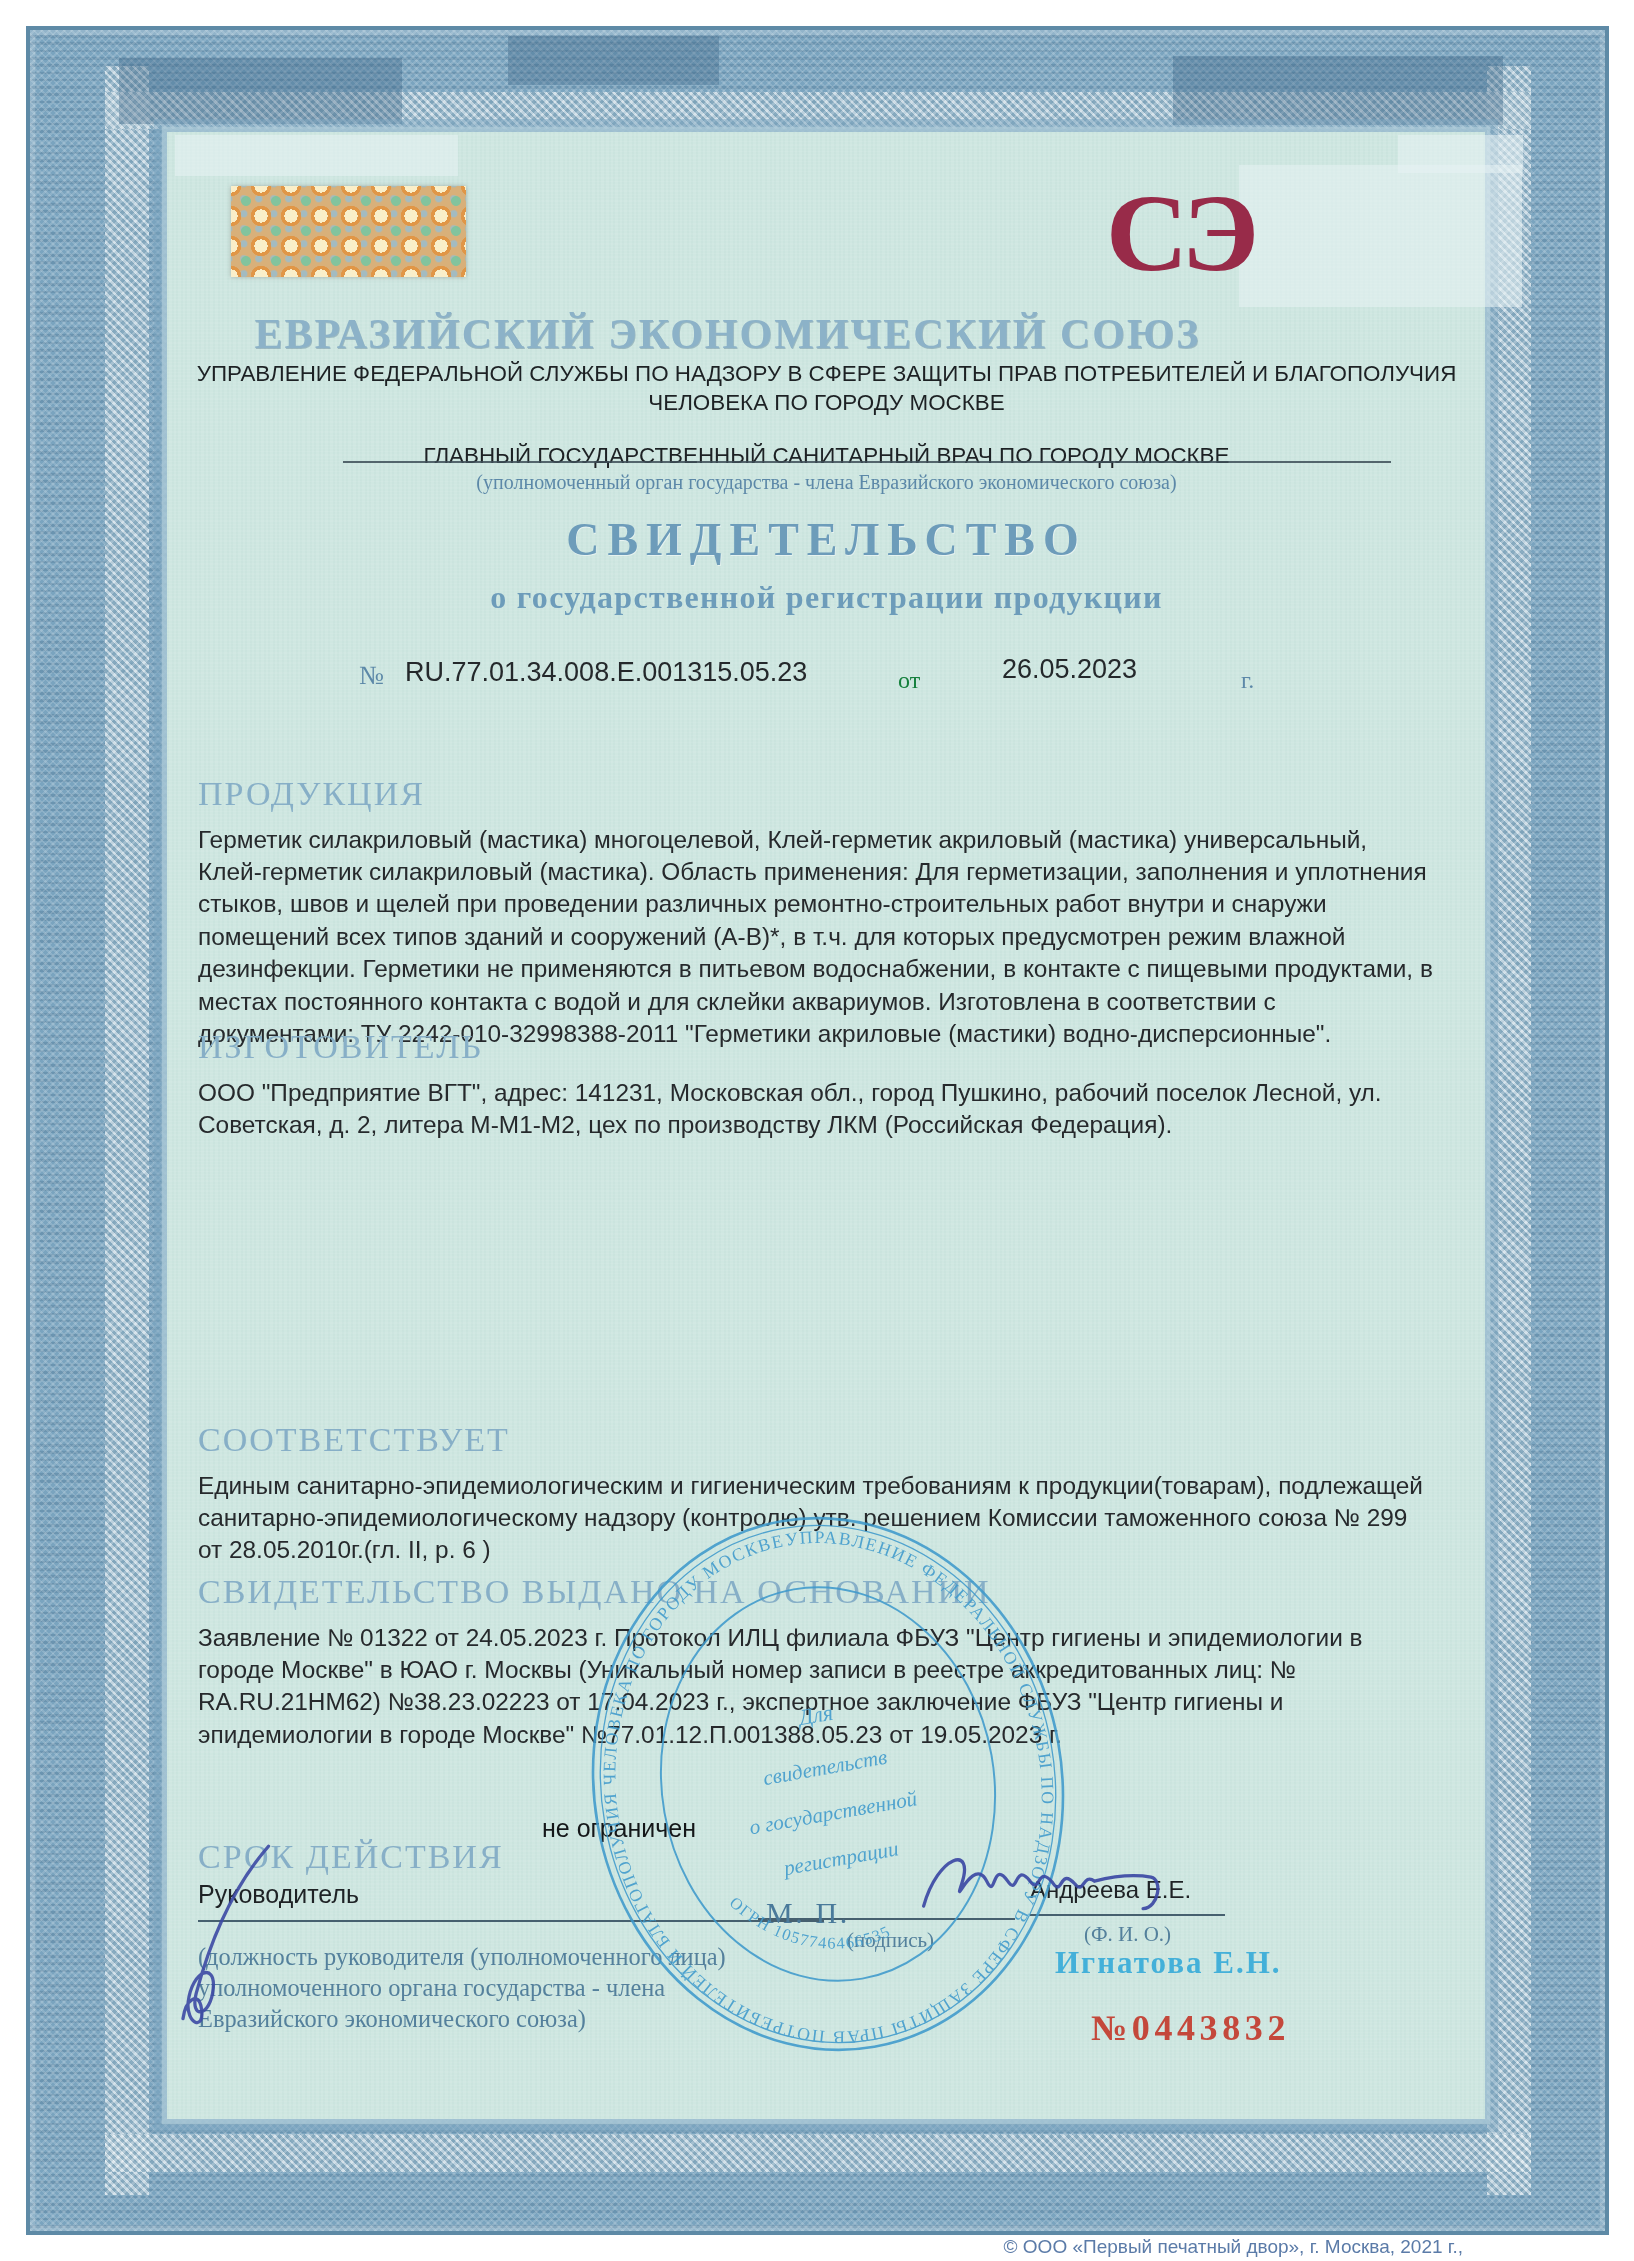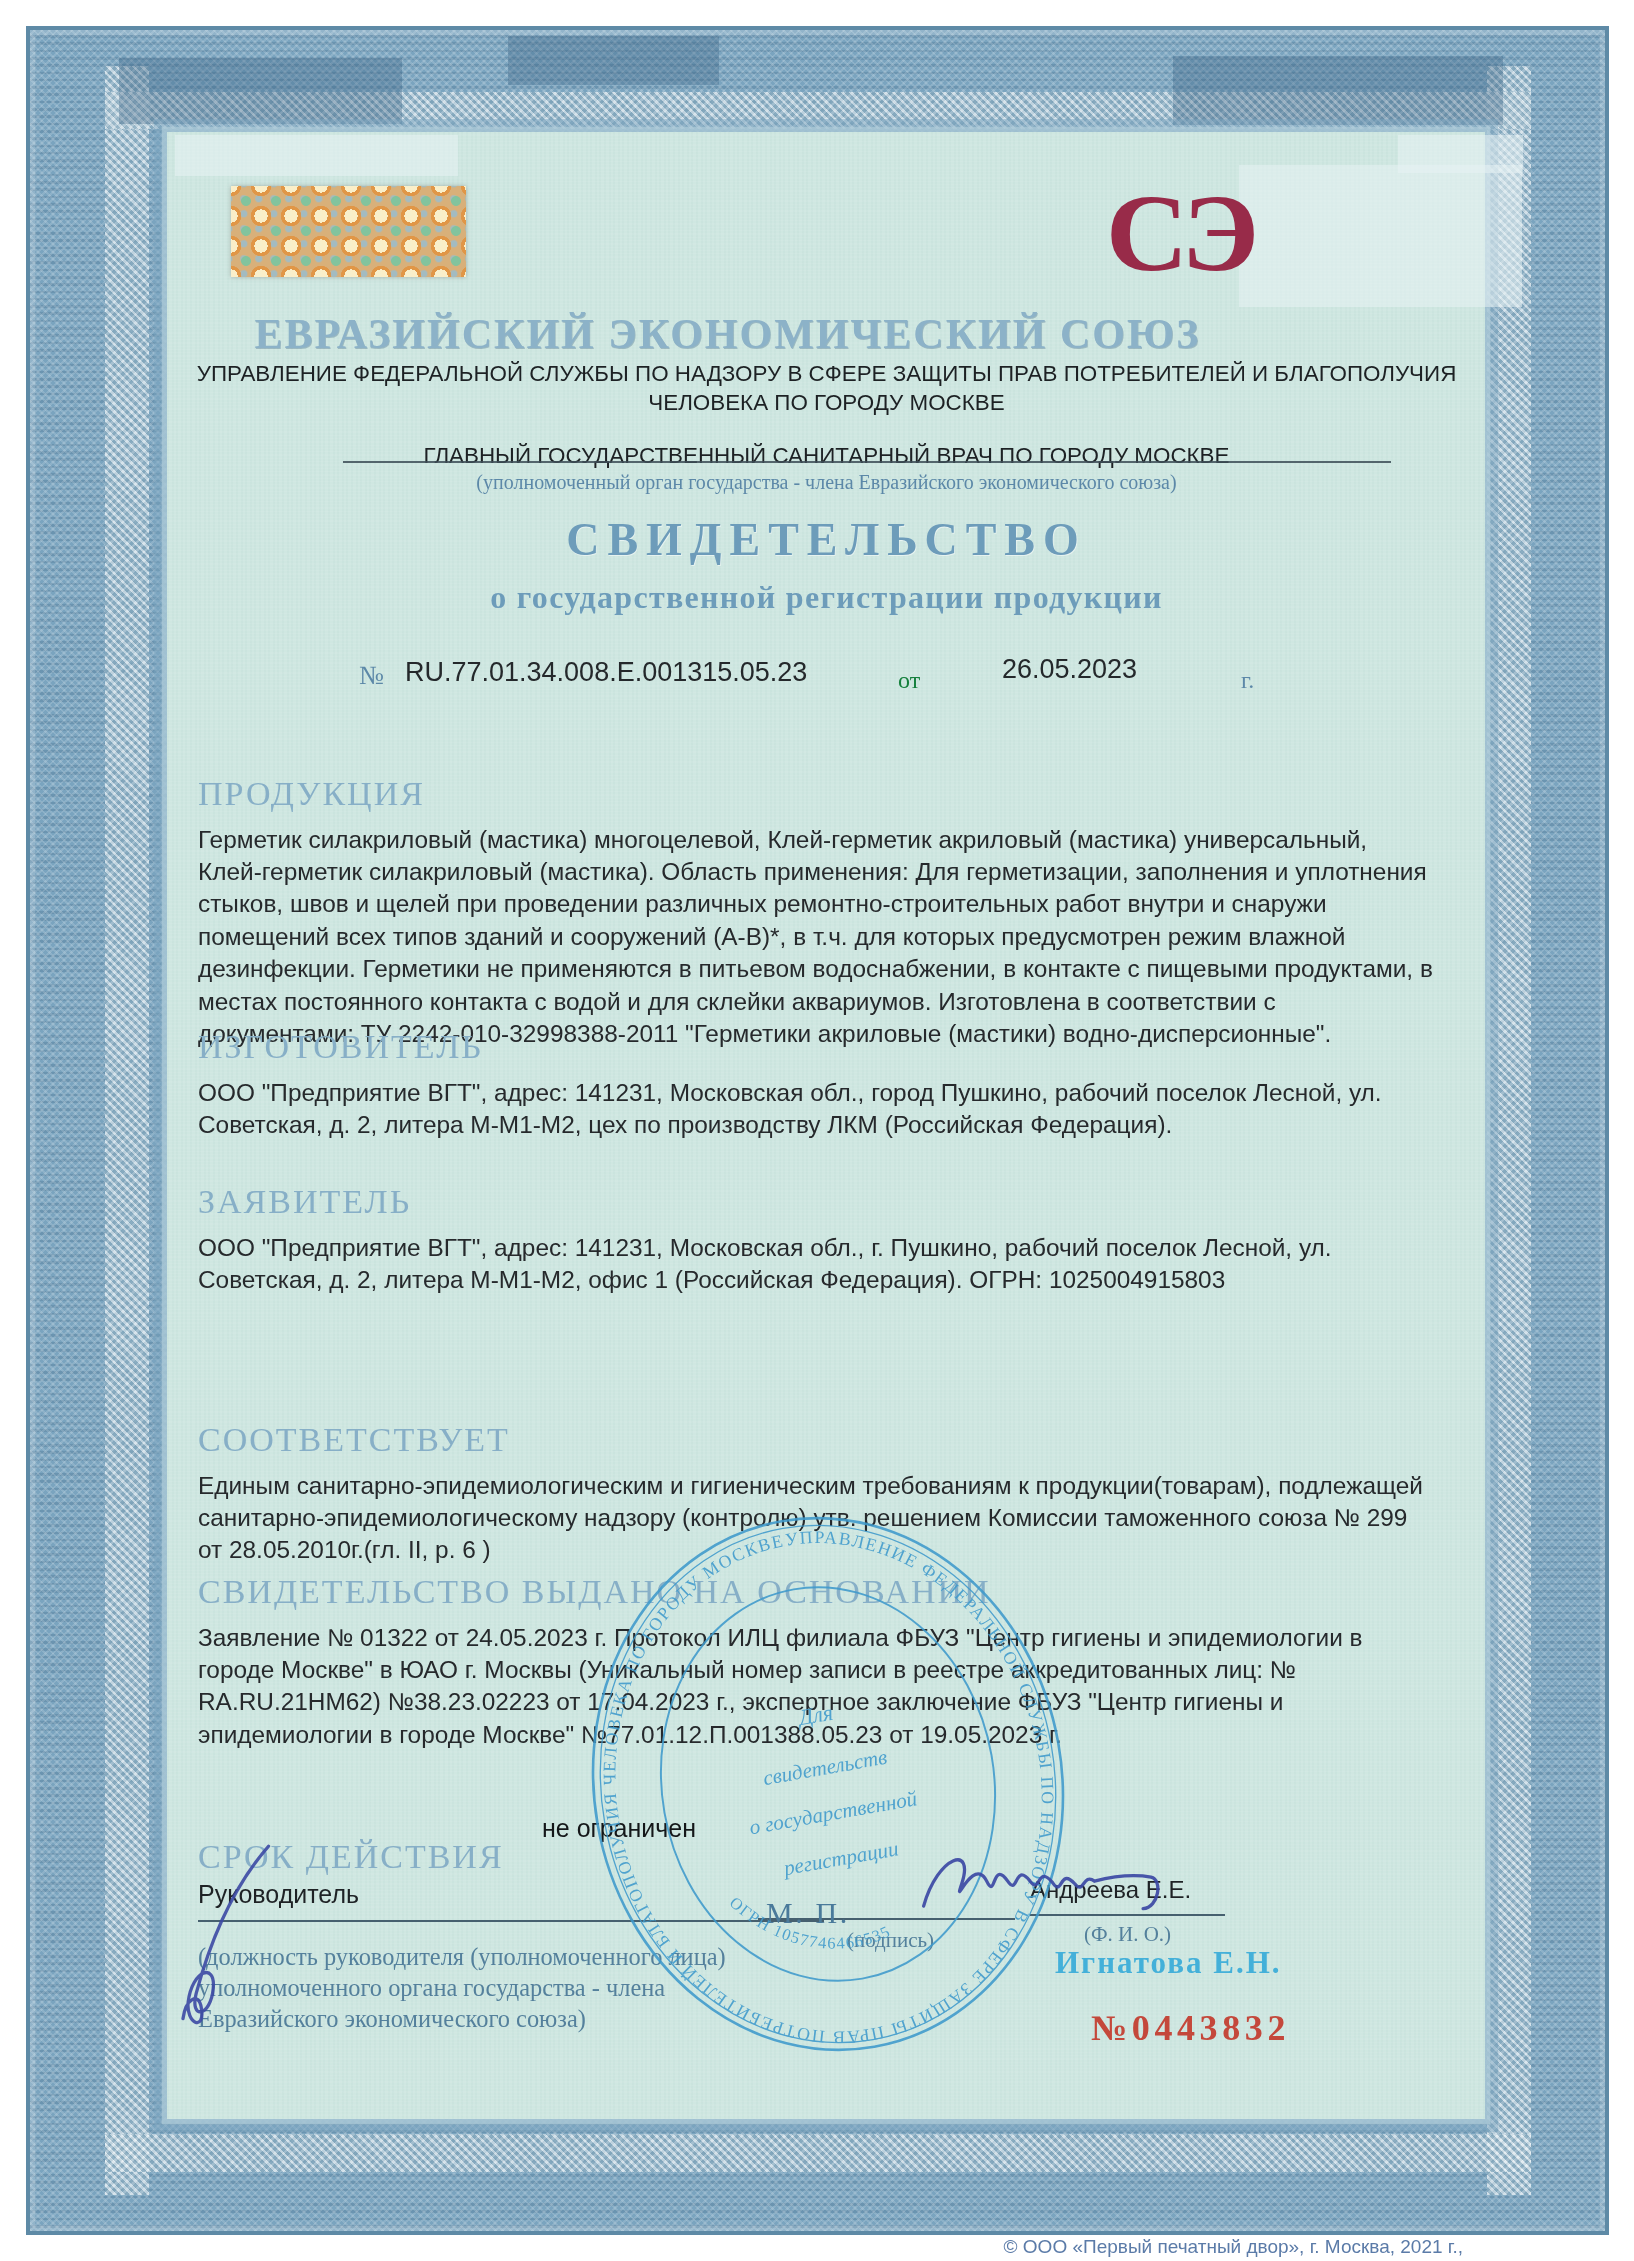--- a/index.html
+++ b/index.html
@@ -138,24 +138,20 @@
   </div>
 
   <div class="sec" id="sec0">
     <div class="sec-h">ПРОДУКЦИЯ</div>
     <div class="sec-b">Герметик силакриловый (мастика) многоцелевой, Клей-герметик акриловый (мастика) универсальный, Клей-герметик силакриловый (мастика). Область применения: Для герметизации, заполнения и уплотнения стыков, швов и щелей при проведении различных ремонтно-строительных работ внутри и снаружи помещений всех типов зданий и сооружений (А-В)*, в т.ч. для которых предусмотрен режим влажной дезинфекции. Герметики не применяются в питьевом водоснабжении, в контакте с пищевыми продуктами, в местах постоянного контакта с водой и для склейки аквариумов. Изготовлена в соответствии с документами: ТУ 2242-010-32998388-2011 "Герметики акриловые (мастики) водно-дисперсионные".</div>
   </div>
   <div class="sec" id="sec1">
     <div class="sec-h">ИЗГОТОВИТЕЛЬ</div>
     <div class="sec-b">ООО "Предприятие ВГТ", адрес: 141231, Московская обл., город Пушкино, рабочий поселок Лесной, ул. Советская, д. 2, литера М-М1-М2, цех по производству ЛКМ (Российская Федерация).</div>
   </div>
-  <div class="sec" id="sec2">
-    <div class="sec-h">ЗАЯВИТЕЛЬ</div>
-    <div class="sec-b">ООО "Предприятие ВГТ", адрес: 141231, Московская обл., г. Пушкино, рабочий поселок Лесной, ул. Советская, д. 2, литера М-М1-М2, офис 1 (Российская Федерация). ОГРН: 1025004915803</div>
-  </div>
   <div class="sec" id="sec3">
     <div class="sec-h">СООТВЕТСТВУЕТ</div>
     <div class="sec-b">Единым санитарно-эпидемиологическим и гигиеническим требованиям к продукции(товарам), подлежащей санитарно-эпидемиологическому надзору (контролю) утв. решением Комиссии таможенного союза № 299 от 28.05.2010г.(гл. II, р. 6 )</div>
   </div>
   <div class="sec" id="sec4">
     <div class="sec-h">СВИДЕТЕЛЬСТВО ВЫДАНО НА ОСНОВАНИИ</div>
     <div class="sec-b">Заявление № 01322 от 24.05.2023 г. Протокол ИЛЦ филиала ФБУЗ "Центр гигиены и эпидемиологии в городе Москве" в ЮАО г. Москвы (Уникальный номер записи в реестре аккредитованных лиц: № RA.RU.21НМ62) №38.23.02223 от 17.04.2023 г., экспертное заключение ФБУЗ "Центр гигиены и эпидемиологии в городе Москве" №77.01.12.П.001388.05.23 от 19.05.2023 г.</div>
   </div>
   <div class="sec" id="sec5">
     <div class="sec-h">СРОК ДЕЙСТВИЯ</div>

